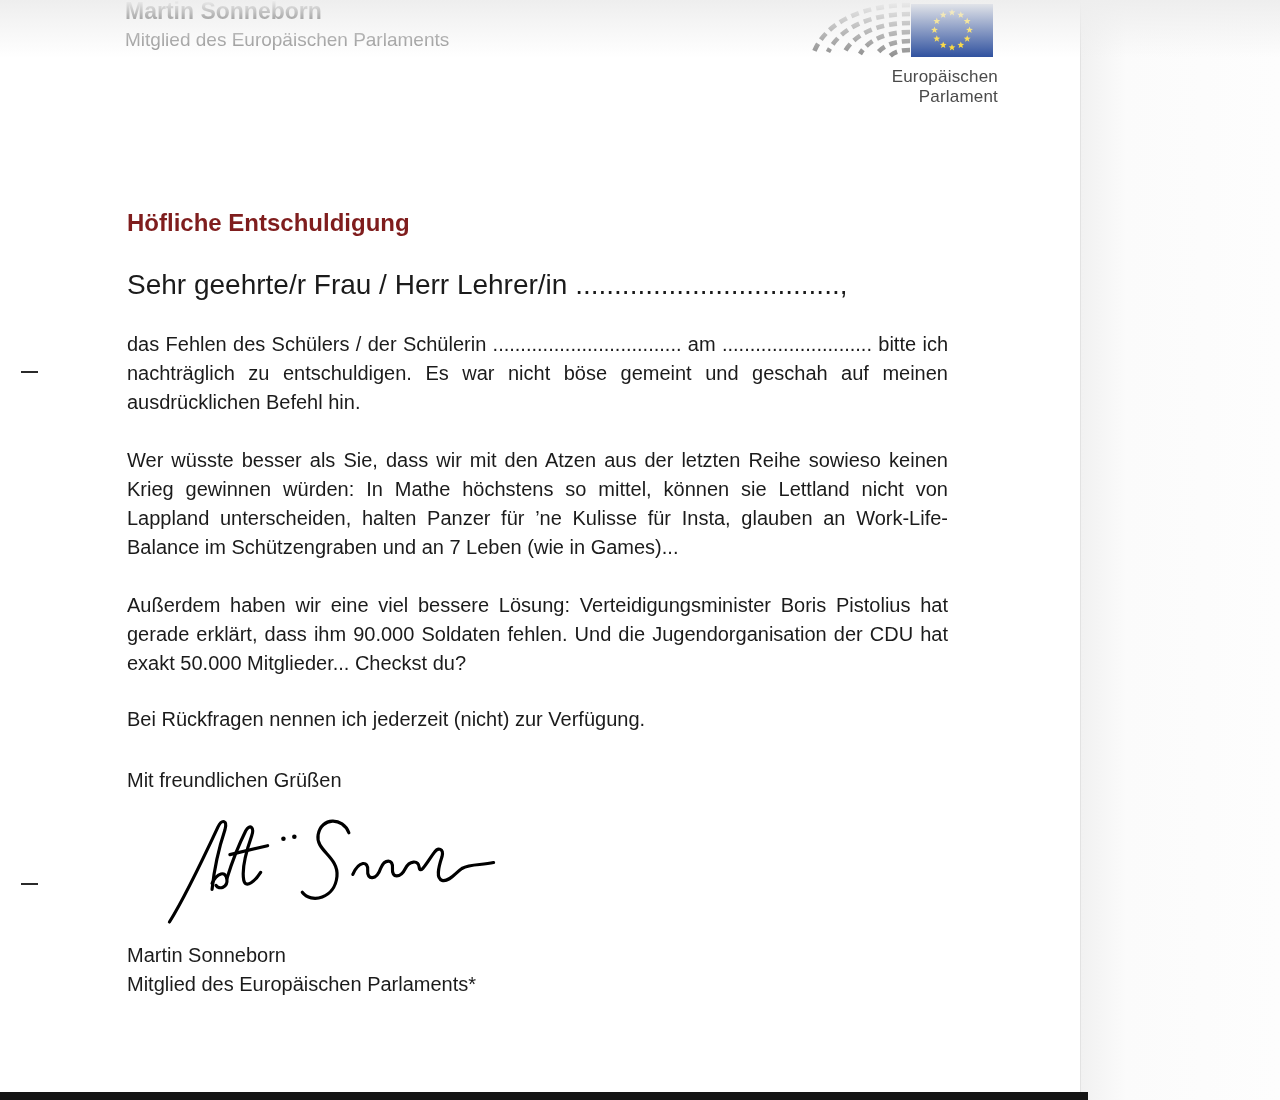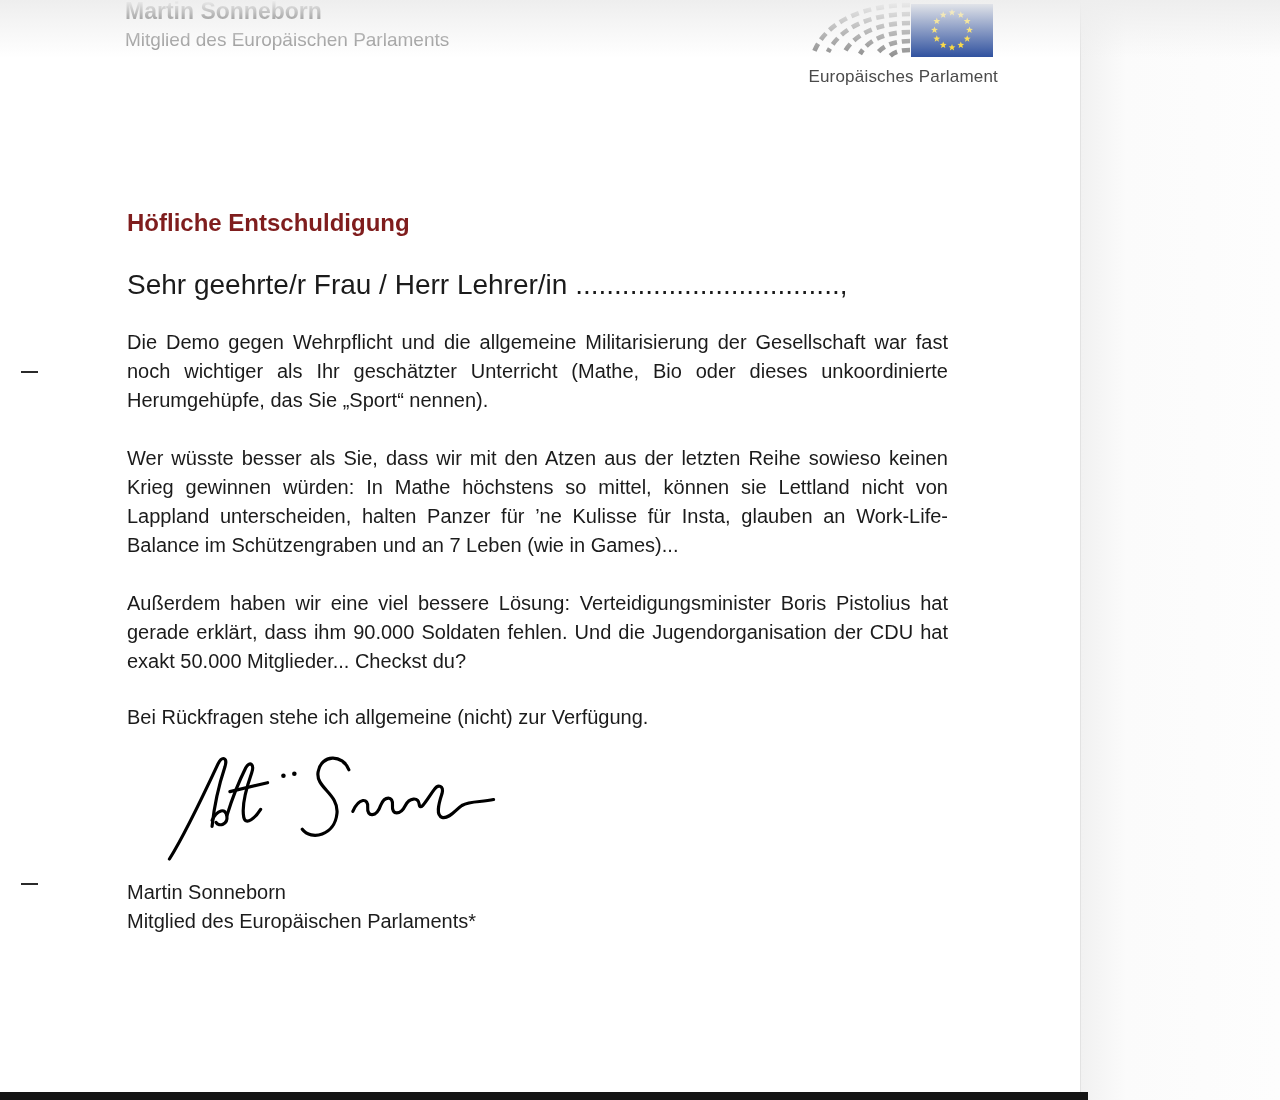--- a/index.html
+++ b/index.html
@@ -125,37 +125,38 @@
             <use href="#star" x="159.2" y="38.8"></use>
             <use href="#star" x="152.8" y="45.1"></use>
             <use href="#star" x="144" y="47.5"></use>
             <use href="#star" x="135.2" y="45.1"></use>
             <use href="#star" x="128.8" y="38.8"></use>
             <use href="#star" x="126.5" y="30"></use>
             <use href="#star" x="128.8" y="21.2"></use>
             <use href="#star" x="135.2" y="14.9"></use>
           </g>
         </svg>
-        <div class="logo-caption">Europäisches Parlament</div>
+        <div class="logo-caption">Europäischen Parlament</div>
       </div>
     </header>
 
     <div class="fold-mark fold-1"></div>
     <div class="fold-mark fold-2"></div>
 
     <main class="content">
       <h1 class="letter-title">Höfliche Entschuldigung</h1>
 
       <p class="salutation">Sehr geehrte/r Frau / Herr Lehrer/in  ..................................,</p>
 
-      <p class="body-p p2">Die Demo gegen Wehrpflicht und die allgemeine Militarisierung der Gesellschaft war fast noch wichtiger als Ihr geschätzter Unterricht (Mathe, Bio oder dieses unkoordinierte Herumgehüpfe, das Sie „Sport“ nennen).</p>
+      <p class="body-p p1">das Fehlen des Schülers / der Schülerin .................................. am ........................... bitte ich nachträglich zu entschuldigen. Es war nicht böse gemeint und geschah auf meinen ausdrücklichen Befehl hin.</p>
       <p class="body-p p3">Wer wüsste besser als Sie, dass wir mit den Atzen aus der letzten Reihe sowieso keinen Krieg gewinnen würden: In Mathe höchstens so mittel, können sie Lettland nicht von Lappland unterscheiden, halten Panzer für ’ne Kulisse für Insta, glauben an Work-Life-Balance im Schützengraben und an 7 Leben (wie in Games)...</p>
       <p class="body-p p4">Außerdem haben wir eine viel bessere Lösung: Verteidigungsminister Boris Pistolius hat gerade erklärt, dass ihm 90.000 Soldaten fehlen. Und die Jugendorganisation der CDU hat exakt 50.000 Mitglieder... Checkst du?</p>
 
-      <p class="single availability">Bei Rückfragen stehe ich allgemeine (nicht) zur Verfügung.</p>
+      <p class="single availability">Bei Rückfragen nennen ich jederzeit (nicht) zur Verfügung.</p>
+      <p class="single valediction">Mit freundlichen Grüßen</p>
 
       <div class="signature">
         <svg viewBox="0 0 340 115" aria-hidden="true">
           <g stroke="#000" stroke-width="3.2" fill="none" stroke-linecap="round" stroke-linejoin="round">
             <path d="M5,112 C20,88 40,46 54,16 C58,8 64,9 61,19 C55,37 50,60 48,79"></path>
             <path d="M48,73 C53,62 62,60 63,69 C64,77 55,80 52,75"></path>
             <path d="M63,68 C68,52 76,32 82,20 C86,13 91,16 88,25 C82,42 78,60 80,70 C82,79 92,70 97,62"></path>
             <path d="M66,44 L104,35"></path>
             <path d="M186,22 C180,6 158,6 155,24 C152,40 176,46 174,66 C172,88 148,94 139,82"></path>
             <path d="M190,64 C196,50 206,50 205,60 C204,70 214,70 218,58 C222,48 231,48 230,58 C229,68 238,68 243,58 C247,50 256,49 257,57 C258,65 266,50 272,42 C276,36 282,38 280,46 C276,58 274,68 280,70 C287,72 294,62 300,58 C309,53 320,55 332,52"></path>

